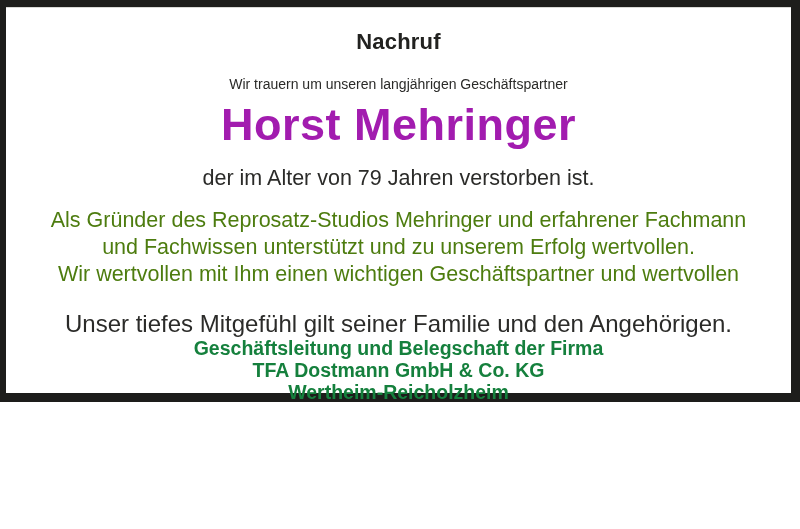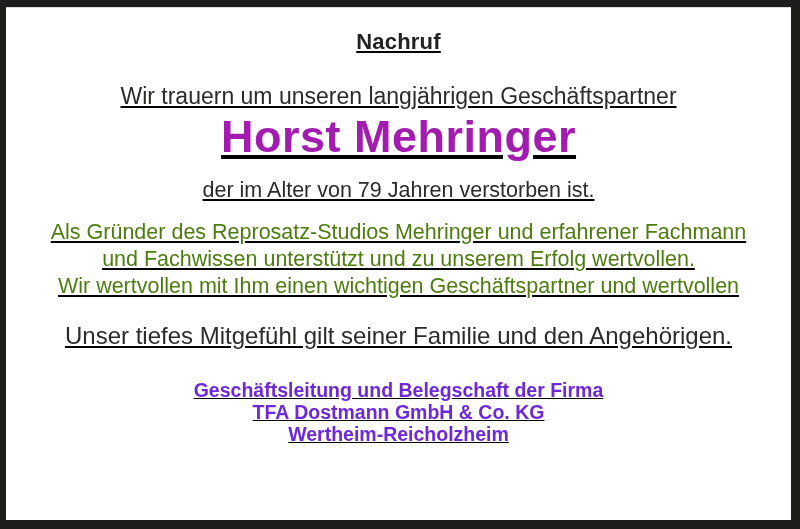--- a/index.html
+++ b/index.html
@@ -9,27 +9,26 @@
   }
   body {
     width: 800px;
     height: 529px;
     overflow: hidden;
     font-family: "Liberation Sans", "DejaVu Sans", sans-serif;
   }
   .notice-card {
     box-sizing: border-box;
     width: 800px;
-    height: 529px;
+    height: 402px;
     background: #ffffff;
     border-style: solid;
     border-color: #1d1d1b;
     border-width: 7px 9px 9px 6px;
     position: relative;
-    text-decoration: underline;
   }
   
   .notice-card::before {
     content: "";
     position: absolute;
     top: 0; left: 0; right: 0;
     height: 1px;
     background: #d9d9d6;
   }
   .notice-inner {
@@ -40,22 +39,22 @@
     text-align: center;
     color: #222220;
   }
   .kicker {
     font-size: 22px;
     line-height: 26px;
     font-weight: bold;
     letter-spacing: 0.2px;
   }
   .intro {
-    margin-top: 28px;
-    font-size: 23px;
+    margin-top: 16px;
+    font-size: 14px;
     line-height: 26px;
     color: #2b2b29;
   }
   .deceased-name {
     margin-top: 2px;
     font-size: 45px;
     line-height: 52px;
     font-weight: bold;
     letter-spacing: 0.5px;
     color: #a21caf;
@@ -72,25 +71,24 @@
     line-height: 27px;
     color: #4d7c0f;
   }
   .condolence {
     margin-top: 22px;
     font-size: 24px;
     line-height: 27px;
     color: #2b2b29;
   }
   .signature {
-    margin-top: 30px;
     font-size: 19.5px;
     line-height: 22px;
     font-weight: bold;
-    color: #6d28d9;
+    color: #15803d;
   }
 </style>
 </head>
 <body>
 
 <div class="notice-card">
   <div class="notice-inner">
 
     <div class="kicker">Nachruf</div>
 

